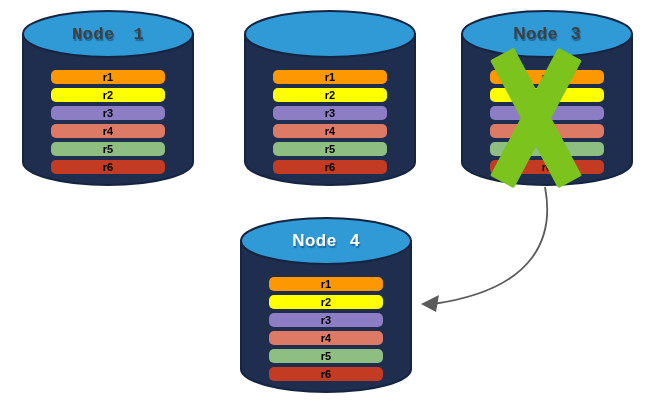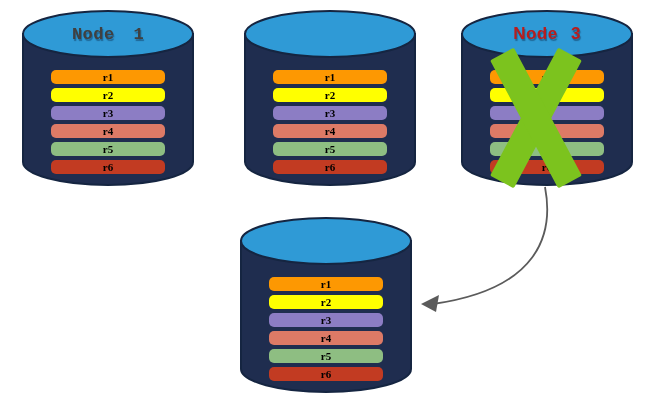--- a/index.html
+++ b/index.html
@@ -20,21 +20,21 @@
     word-spacing:8px; text-shadow:1px 1.5px 1px rgba(10,40,70,0.45);
     user-select:none;
   }
 
   .rows {
     position:absolute; left:31px; top:62px; width:114px;
     display:flex; flex-direction:column; gap:4px;
   }
   .row-bar {
     height:14px; border-radius:5px;
-    display:flex; align-items:center; justify-content:center;font-family:Liberation Serif, serif;
+    display:flex; align-items:center; justify-content:center;
   }
   .row-label { font-size:11px; font-weight:bold; color:#000; line-height:1; }
 
   .overlay { position:absolute; left:0; top:0; width:646px; height:402px; pointer-events:none; }
 </style>
 </head>
 <body style="background: rgb(255, 255, 255);">
 
 <div class="canvas">
 
@@ -102,21 +102,21 @@
       <span class="row-label" style="color: rgb(0, 0, 0);">r6</span>
     </div>
   </div>
     </div>
 
     <div class="node pos-node-3">
       <svg class="cyl" viewBox="0 0 176 180" aria-hidden="true">
         <path class="cyl-body" d="M3,26 L3,154 A85,23 0 0 0 173,154 L173,26 Z" stroke-width="2" fill="#1F2D4F" stroke="#152541"></path>
         <ellipse class="cyl-top" cx="88" cy="26" rx="85" ry="23" stroke-width="2" fill="#2F9AD6" stroke="#152541"></ellipse>
       </svg>
-      <div class="node-title" style="color: #b91c1c;">Node 3</div>
+      <div class="node-title" style="color: #404040;">Node 3</div>
       <div class="rows">
     <div class="row-bar" style="background: rgb(253, 152, 2);">
       <span class="row-label" style="color: rgb(0, 0, 0);">r1</span>
     </div>
 
     <div class="row-bar" style="background: rgb(255, 255, 0);">
       <span class="row-label" style="color: rgb(0, 0, 0);">r2</span>
     </div>
 
     <div class="row-bar" style="background: rgb(140, 125, 196);">
@@ -135,20 +135,21 @@
       <span class="row-label" style="color: rgb(0, 0, 0);">r6</span>
     </div>
   </div>
     </div>
 
     <div class="node pos-node-4">
       <svg class="cyl" viewBox="0 0 176 180" aria-hidden="true">
         <path class="cyl-body" d="M3,26 L3,154 A85,23 0 0 0 173,154 L173,26 Z" stroke-width="2" fill="#1F2D4F" stroke="#152541"></path>
         <ellipse class="cyl-top" cx="88" cy="26" rx="85" ry="23" stroke-width="2" fill="#2F9AD6" stroke="#152541"></ellipse>
       </svg>
+      <div class="node-title" style="color: rgb(255, 255, 255);">Node 4</div>
       <div class="rows">
     <div class="row-bar" style="background: rgb(253, 152, 2);">
       <span class="row-label" style="color: rgb(0, 0, 0);">r1</span>
     </div>
 
     <div class="row-bar" style="background: rgb(255, 255, 0);">
       <span class="row-label" style="color: rgb(0, 0, 0);">r2</span>
     </div>
 
     <div class="row-bar" style="background: rgb(140, 125, 196);">

